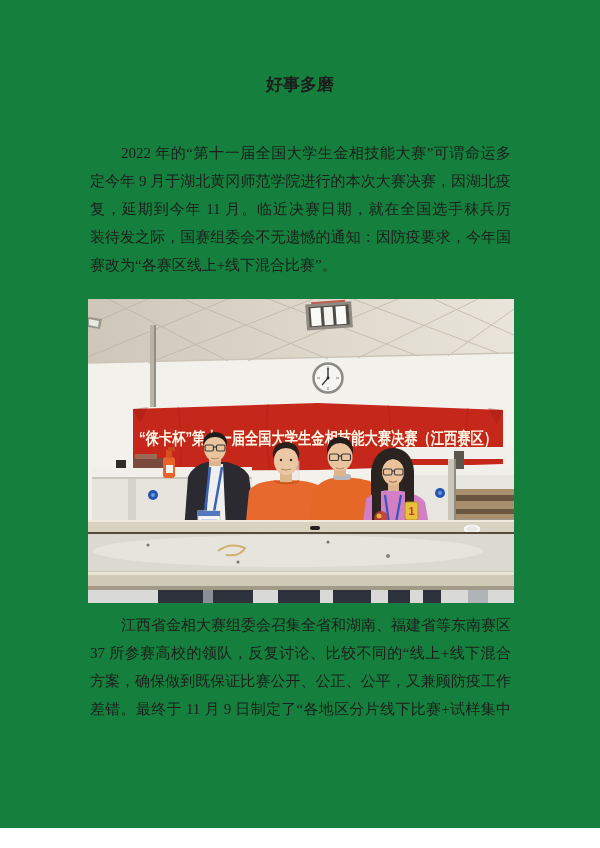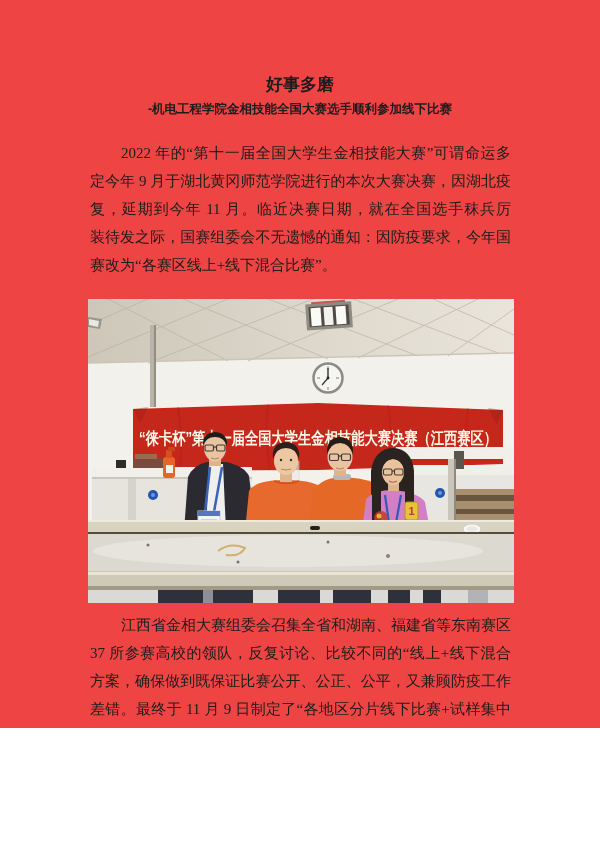--- a/index.html
+++ b/index.html
@@ -1,17 +1,17 @@
 <!DOCTYPE html>
 <html><head>
 <meta charset="utf-8">
 <style>
   html,body { margin:0; padding:0; background:#ffffff; }
   .page {
-    position:relative; width:600px; height:728px; background:#ef4444;
+    position:relative; width:600px; height:828px; background:#15803d;
     font-family:"Liberation Serif","DejaVu Serif",serif; color:#1c1c1c;
     overflow:hidden;
   }
   .doc-title {
     position:absolute; top:72px; left:0; width:600px; text-align:center;
     font-family:"Liberation Sans","DejaVu Sans",sans-serif;
     font-size:17px; font-weight:bold; line-height:26px;
   }
   .doc-subtitle {
     position:absolute; top:100px; left:0; width:600px; text-align:center;
@@ -32,21 +32,20 @@
     background:#f3f1ec;
   }
   .photo-wrap svg { display:block; }
 </style>
 </head>
 <body>
 
 <div class="page">
 
   <div class="doc-title">好事多磨</div>
-  <div class="doc-subtitle">-机电工程学院金相技能全国大赛选手顺利参加线下比赛</div>
 
   <div class="para para-1">
     <div class="line indent">2022 年的“第十一届全国大学生金相技能大赛”可谓命运多舛。初</div>
     <div class="line">定今年 9 月于湖北黄冈师范学院进行的本次大赛决赛，因湖北疫情反</div>
     <div class="line">复，延期到今年 11 月。临近决赛日期，就在全国选手秣兵厉马、整</div>
     <div class="line">装待发之际，国赛组委会不无遗憾的通知：因防疫要求，今年国赛决</div>
     <div class="line last">赛改为“各赛区线上+线下混合比赛”。</div>
   </div>
 
   <div class="photo-wrap">

